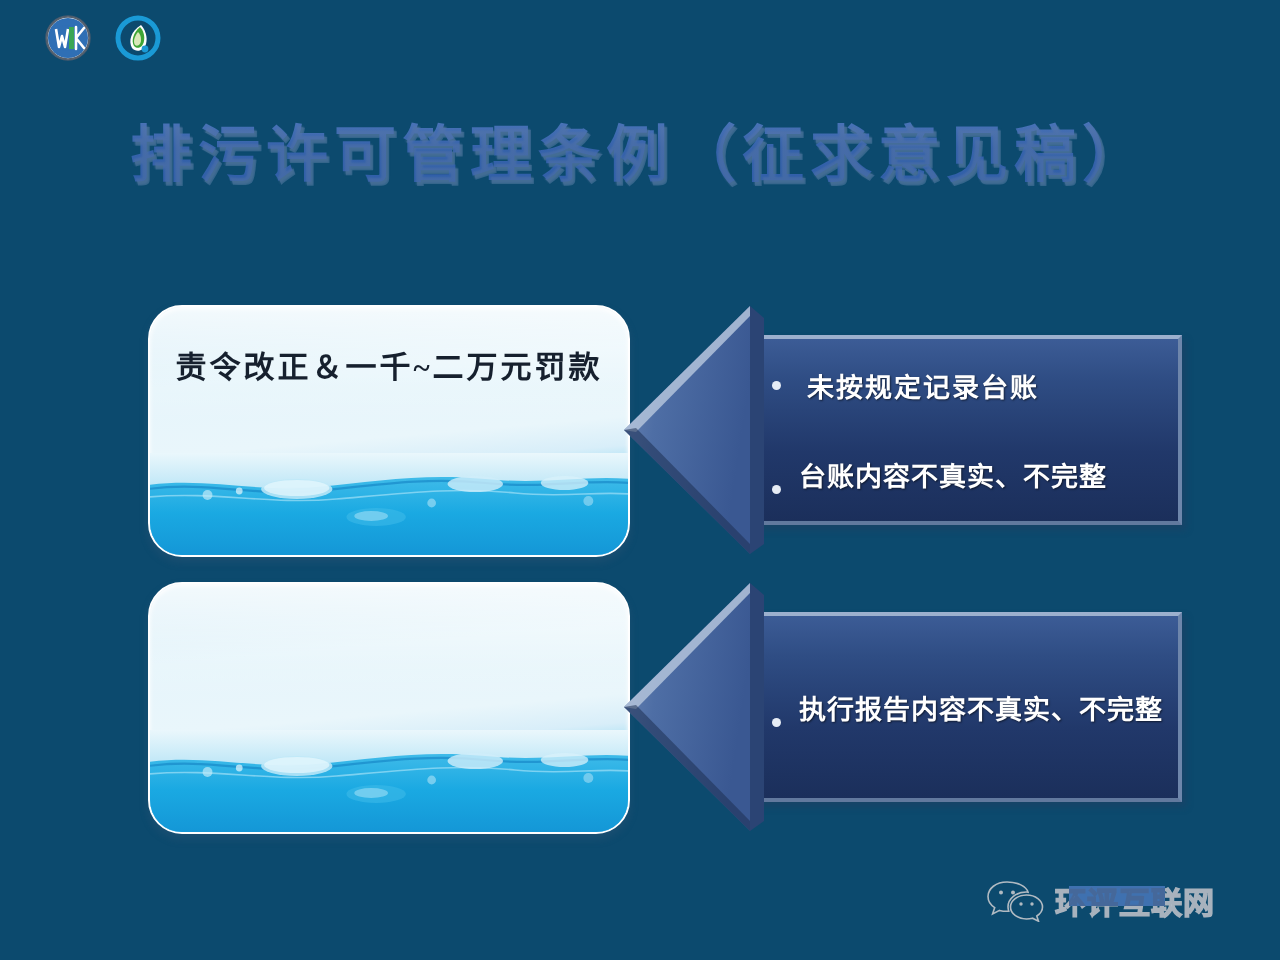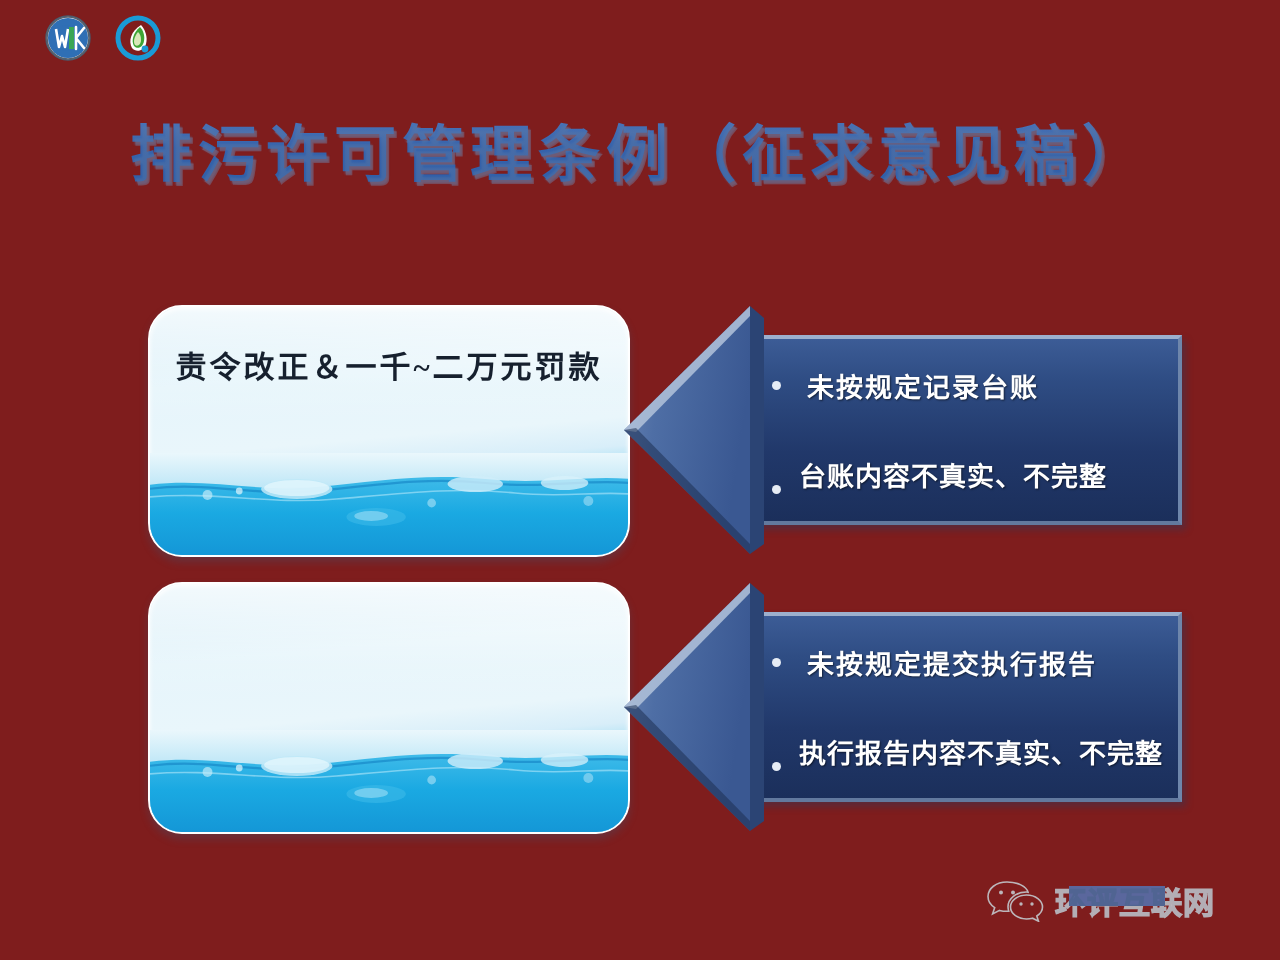--- a/index.html
+++ b/index.html
@@ -8,21 +8,21 @@
     padding: 0;
     background: #ffffff;
   }
   body {
     font-family: "Liberation Serif", "DejaVu Serif", serif;
   }
   .slide {
     position: relative;
     width: 1280px;
     height: 960px;
-    background: #7f1d1d;
+    background: #0c4a6e;
     overflow: hidden;
   }
 
   
   .logo-bar {
     position: absolute;
     left: 40px;
     top: 14px;
     width: 200px;
     height: 56px;
@@ -407,24 +407,20 @@
             </linearGradient>
           </defs>
           <polygon points="0,130 126,6 126,254" fill="url(#ahB)"></polygon>
           <polygon points="0,130 126,6 126,16 12,132" fill="#b3c3da" opacity="0.85"></polygon>
           <polygon points="0,130 126,254 126,244 12,128" fill="#1d2f52" opacity="0.55"></polygon>
           <polygon points="126,6 140,18 140,244 126,254" fill="#2b4474"></polygon>
         </svg>
       </div>
       <div class="arrow-body">
         <div class="arrow-list">
-          <div class="arrow-item">
-            <span class="arrow-bullet"></span>
-            <span>未按规定提交执行报告</span>
-          </div>
           <div class="arrow-item tight">
             <span class="arrow-bullet"></span>
             <span>执行报告内容不真实、不完整</span>
           </div>
         </div>
       </div>
     </div>
 
   </div>
 

